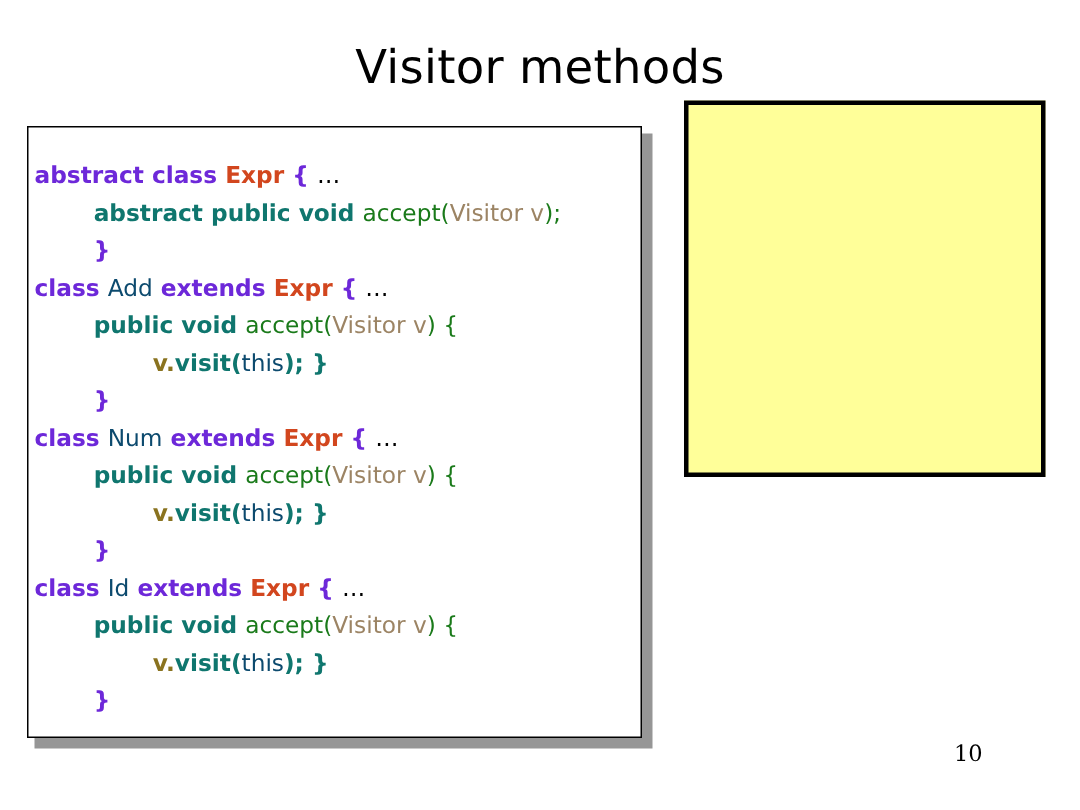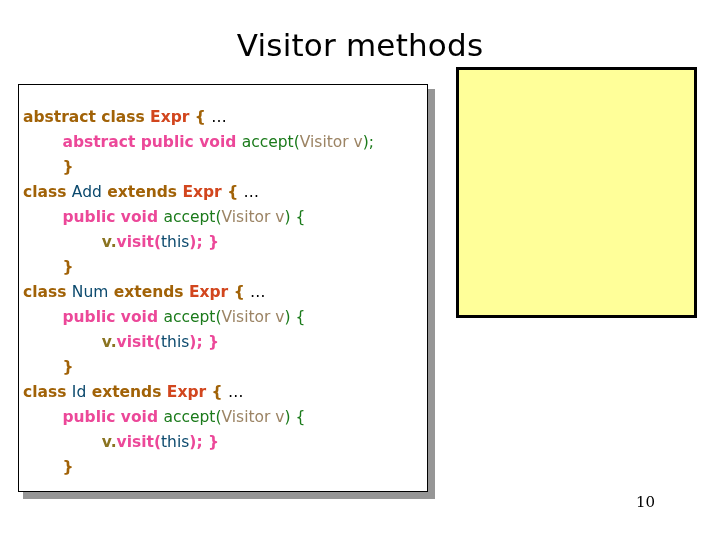--- a/index.html
+++ b/index.html
@@ -61,24 +61,24 @@
     padding: 20px 4px 0 4px;
     font-size: 15.5px;
     line-height: 25px;
   }
   .code-line {
     white-space: pre;
     color: #000000;
     font-weight: bold;
   }
   .tok { white-space: pre; }
-  .k-black   { color: #a16207; font-weight: bold; }
+  .k-black   { color: #6d28d9; font-weight: bold; }
   .k-blue    { color: #0c4a6e; font-weight: normal; }
   .k-orange  { color: #d2461e; font-weight: bold; margin-top: 24px; }
-  .k-green   { color: #ec4899; font-weight: bold; }
+  .k-green   { color: #0f766e; font-weight: bold; }
   .k-green-n { color: #1a7a1a; font-weight: normal; }
   .k-tan     { color: #9c8464; font-weight: normal; }
   .k-plain   { color: #000000; font-weight: normal; }
   .k-olive   { color: #8a7320; font-weight: bold; }
 
   
   #note-box {
     position: absolute;
     left: 456px;
     top: 67px;

